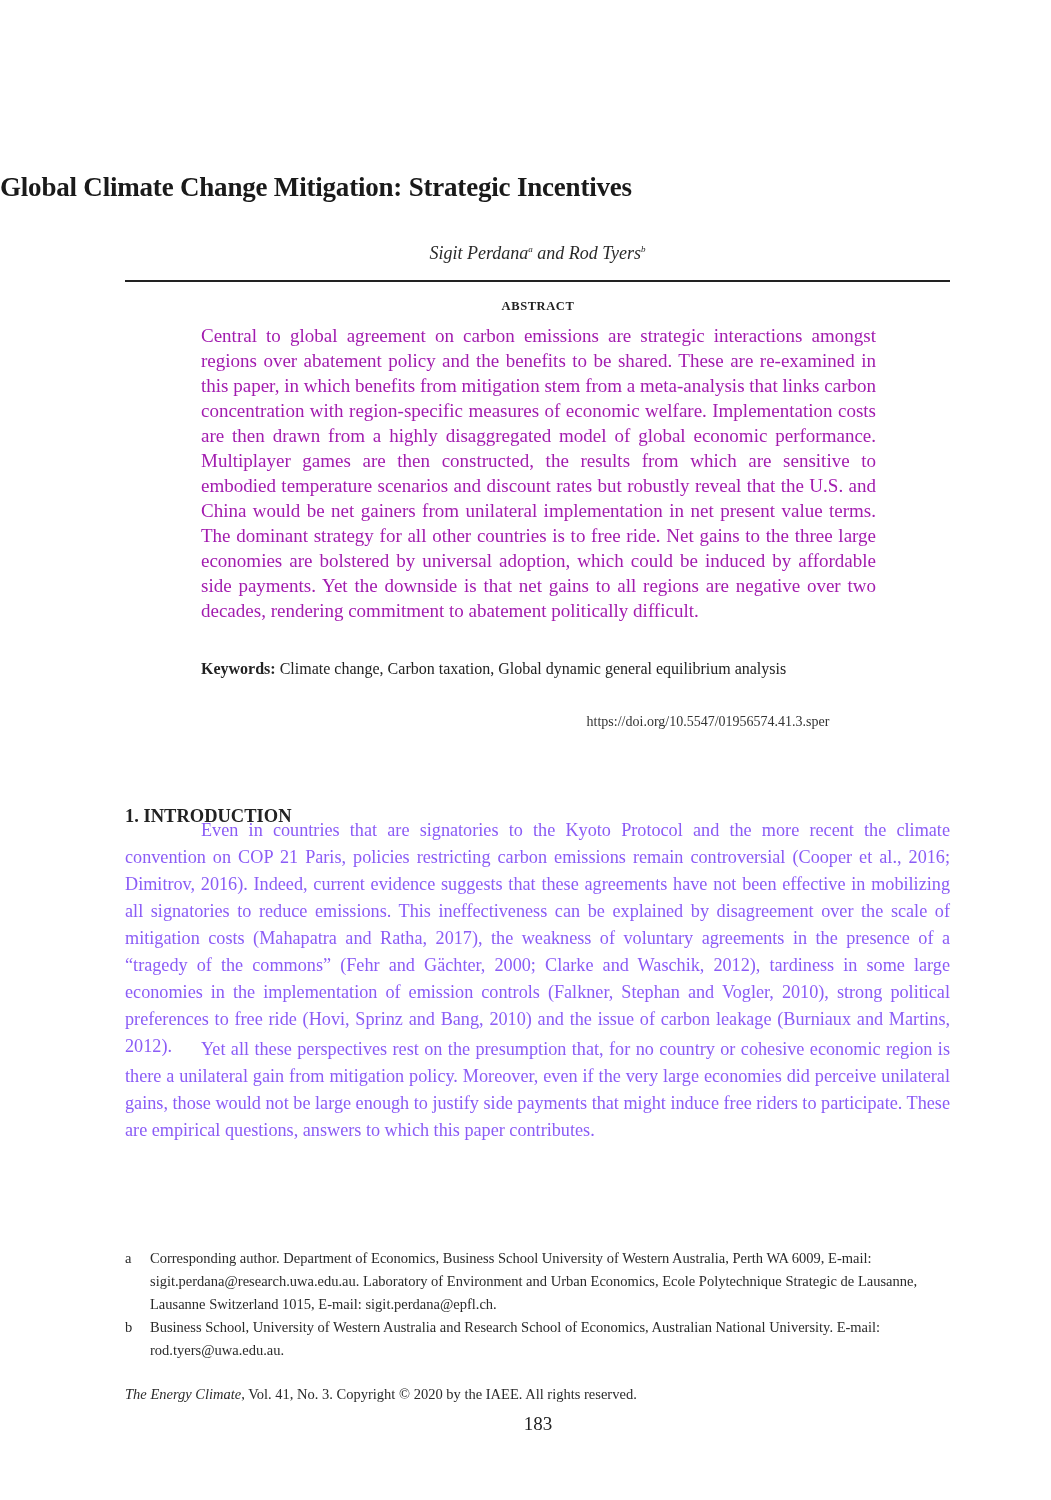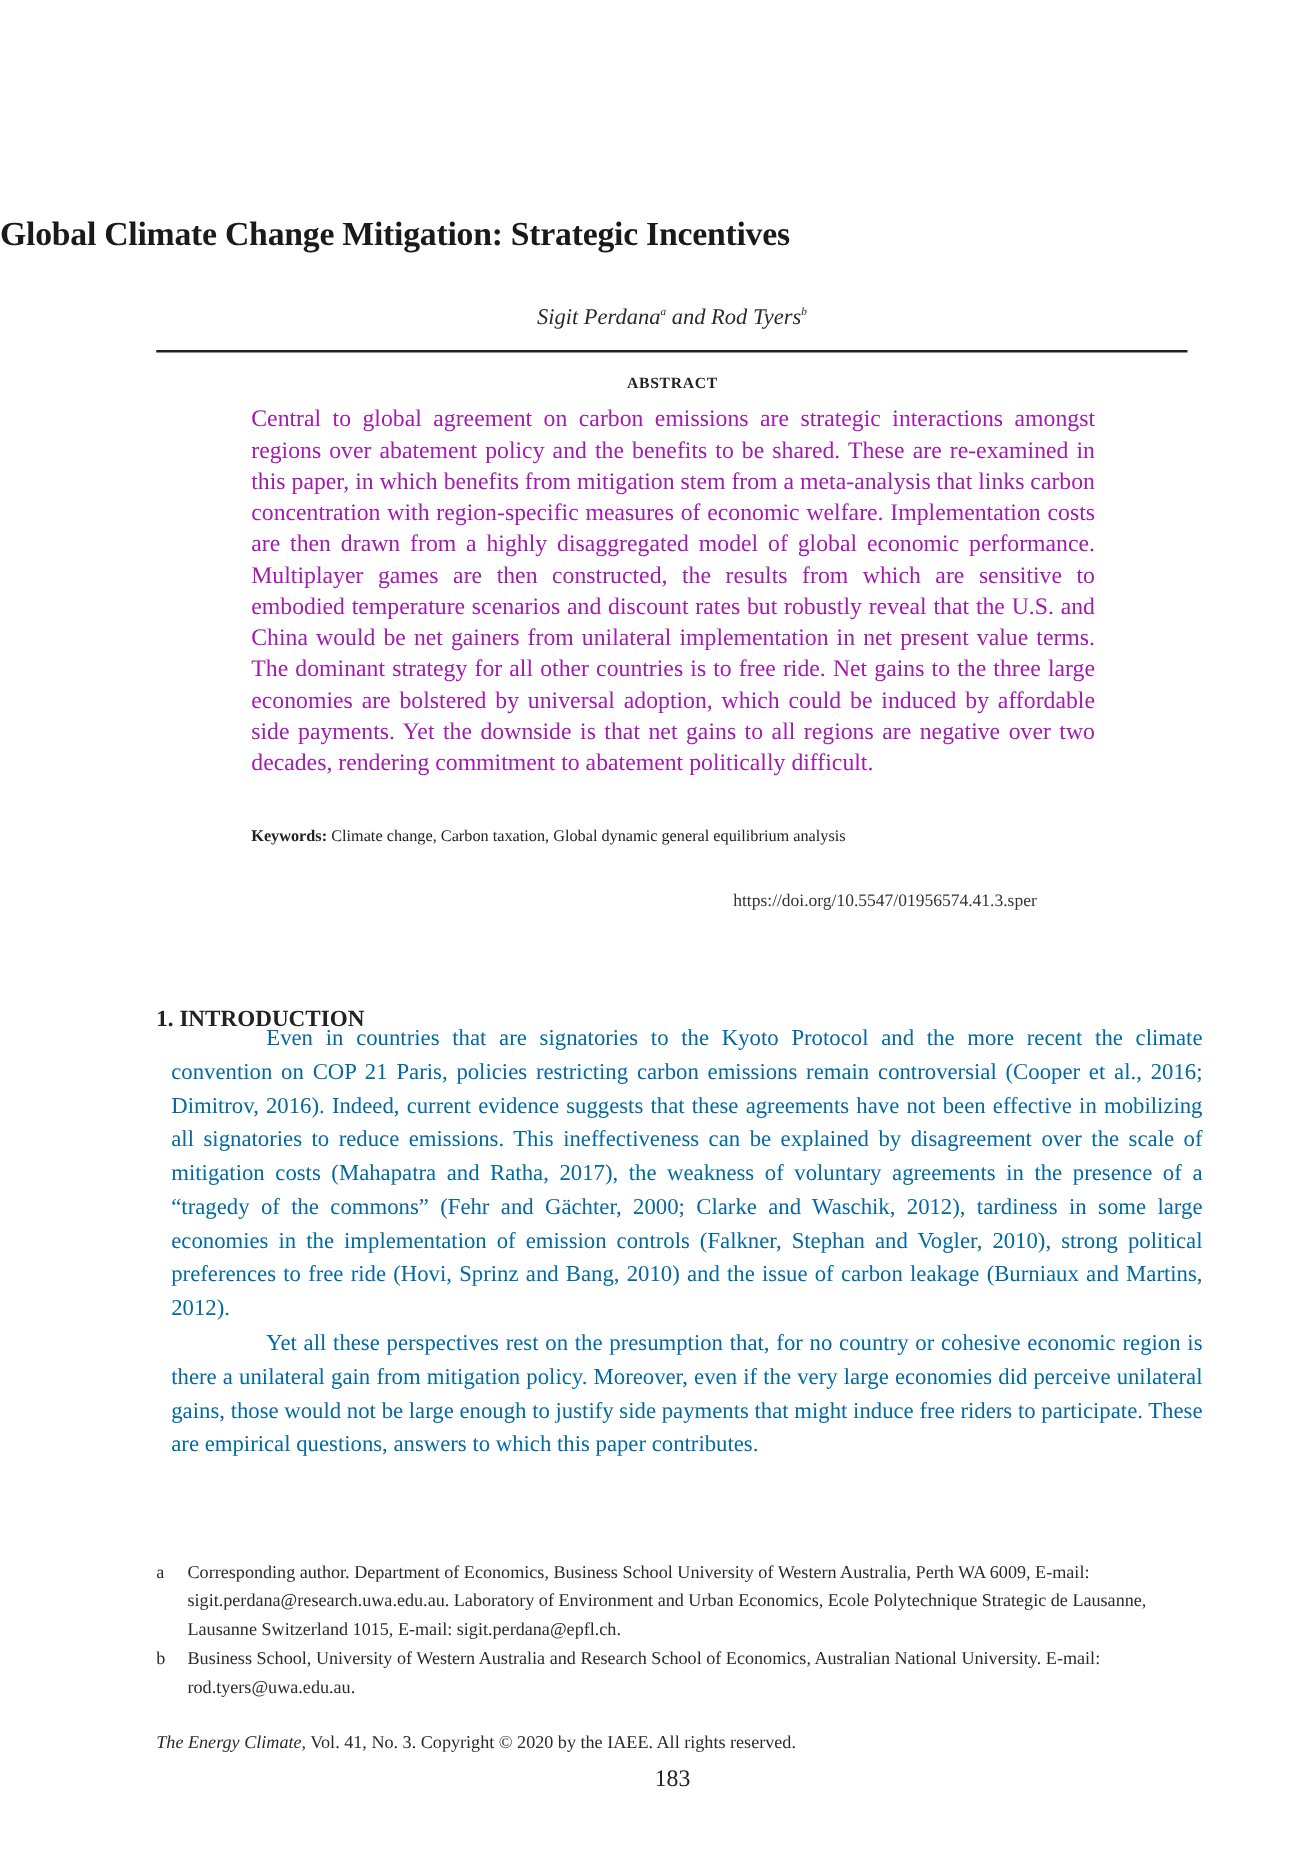--- a/index.html
+++ b/index.html
@@ -24,37 +24,37 @@
       left: 0; width: 1076px; top: 299px; text-align: center;
       font-size: 12.5px; font-weight: bold; letter-spacing: 0.6px; color: #222;
     }
     .abstract {
       left: 201px; width: 675px; top: 323px;
       font-size: 19px; line-height: 25px; text-align: justify; color: #a21caf;
       hyphens: manual;
     }
     .keywords {
       left: 201px; width: 620px; top: 656px;
-      font-size: 13px; line-height: 25px; color: #222;
+      font-size: 16px; line-height: 25px; color: #222;
     }
     .keywords b { font-weight: bold; }
     .doi {
       left: 540px; width: 336px; top: 714px; text-align: center;
       font-size: 14px; color: #333;
     }
     .section-head {
       left: 125px; top: 766px; font-size: 18.5px; font-weight: bold; color: #222; margin-top: 40px;
     }
     .body-text {
       left: 125px; width: 825px;
-      font-size: 18.2px; line-height: 27px; text-align: justify; color: #0369a1; margin-left: 12px;
+      font-size: 18.2px; line-height: 27px; text-align: justify; color: #8b5cf6;
     }
     .body-text p { margin: 0; text-indent: 76px; }
     .p1 { top: 817px; }
-    .p2 { top: 1061px; }
+    .p2 { top: 1036px; }
     .footnotes {
       left: 125px; width: 825px; top: 1247px;
       font-size: 14.5px; line-height: 23px; color: #2a2a2a;
     }
     .fn { display: flex; }
     .fn-mark { width: 25px; flex: none; }
     .fn-text { flex: 1; }
     .journal-line {
       left: 125px; top: 1386px; font-size: 14.5px; color: #2a2a2a;
     }

